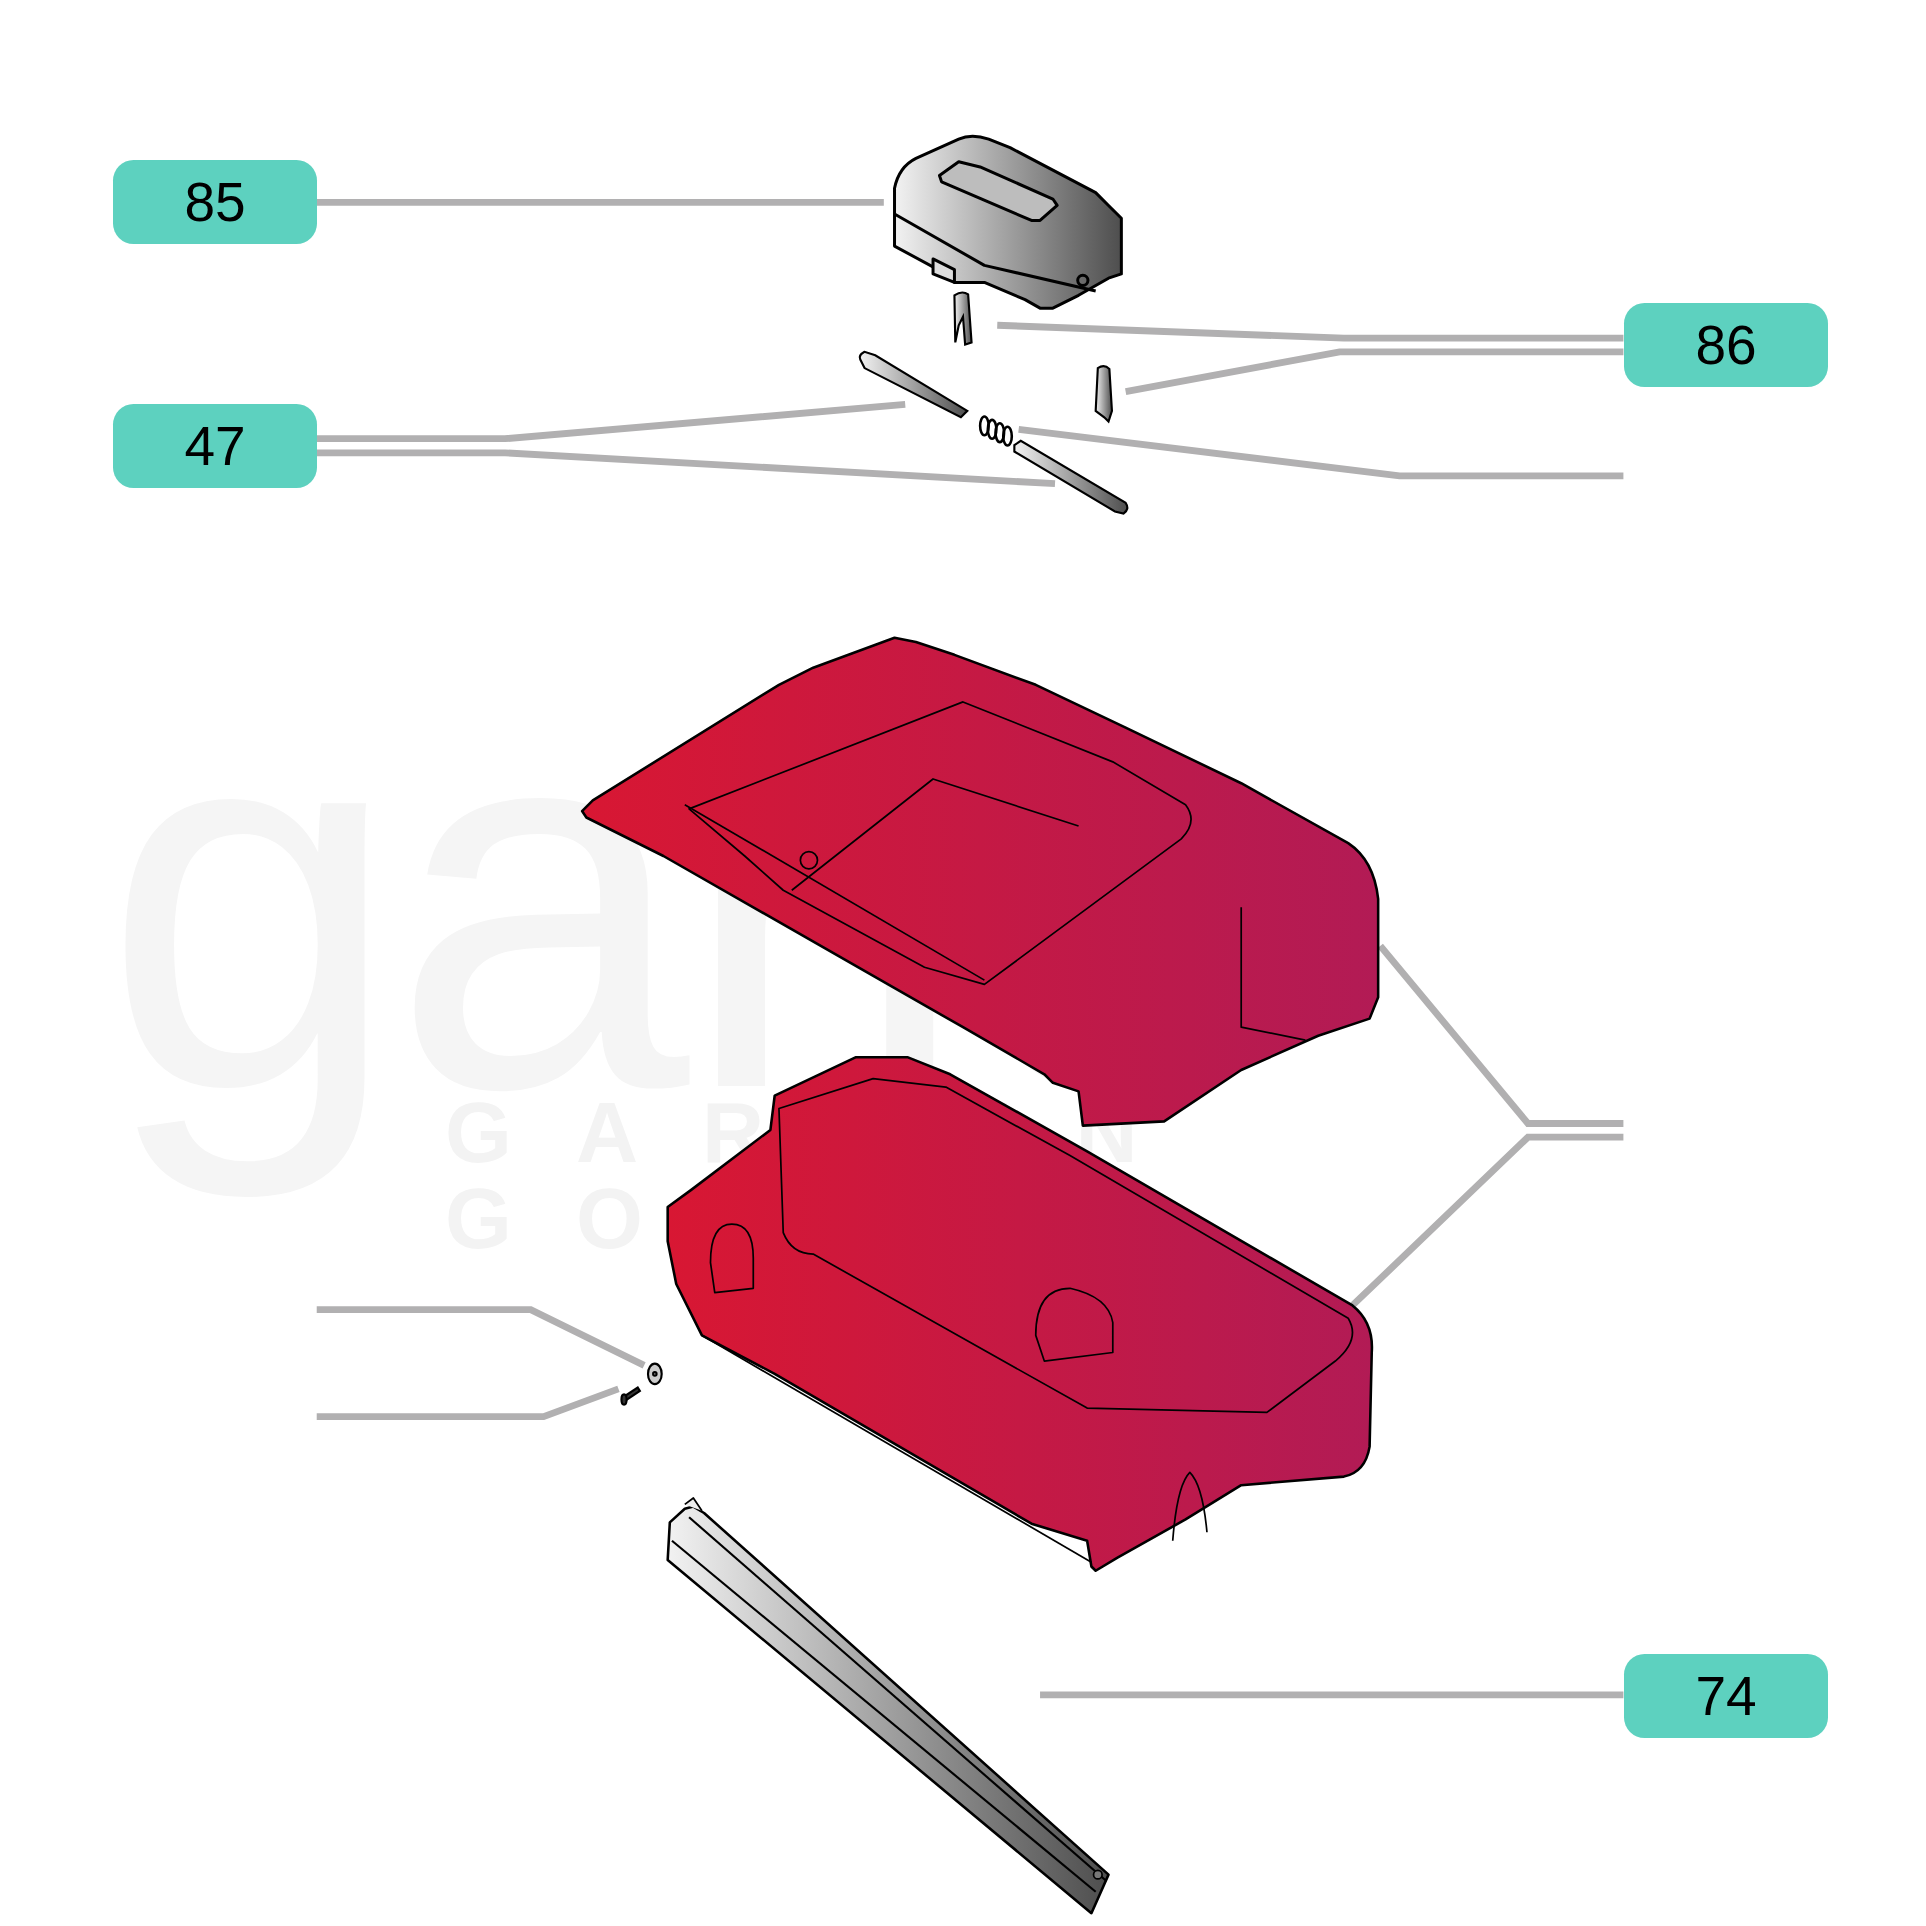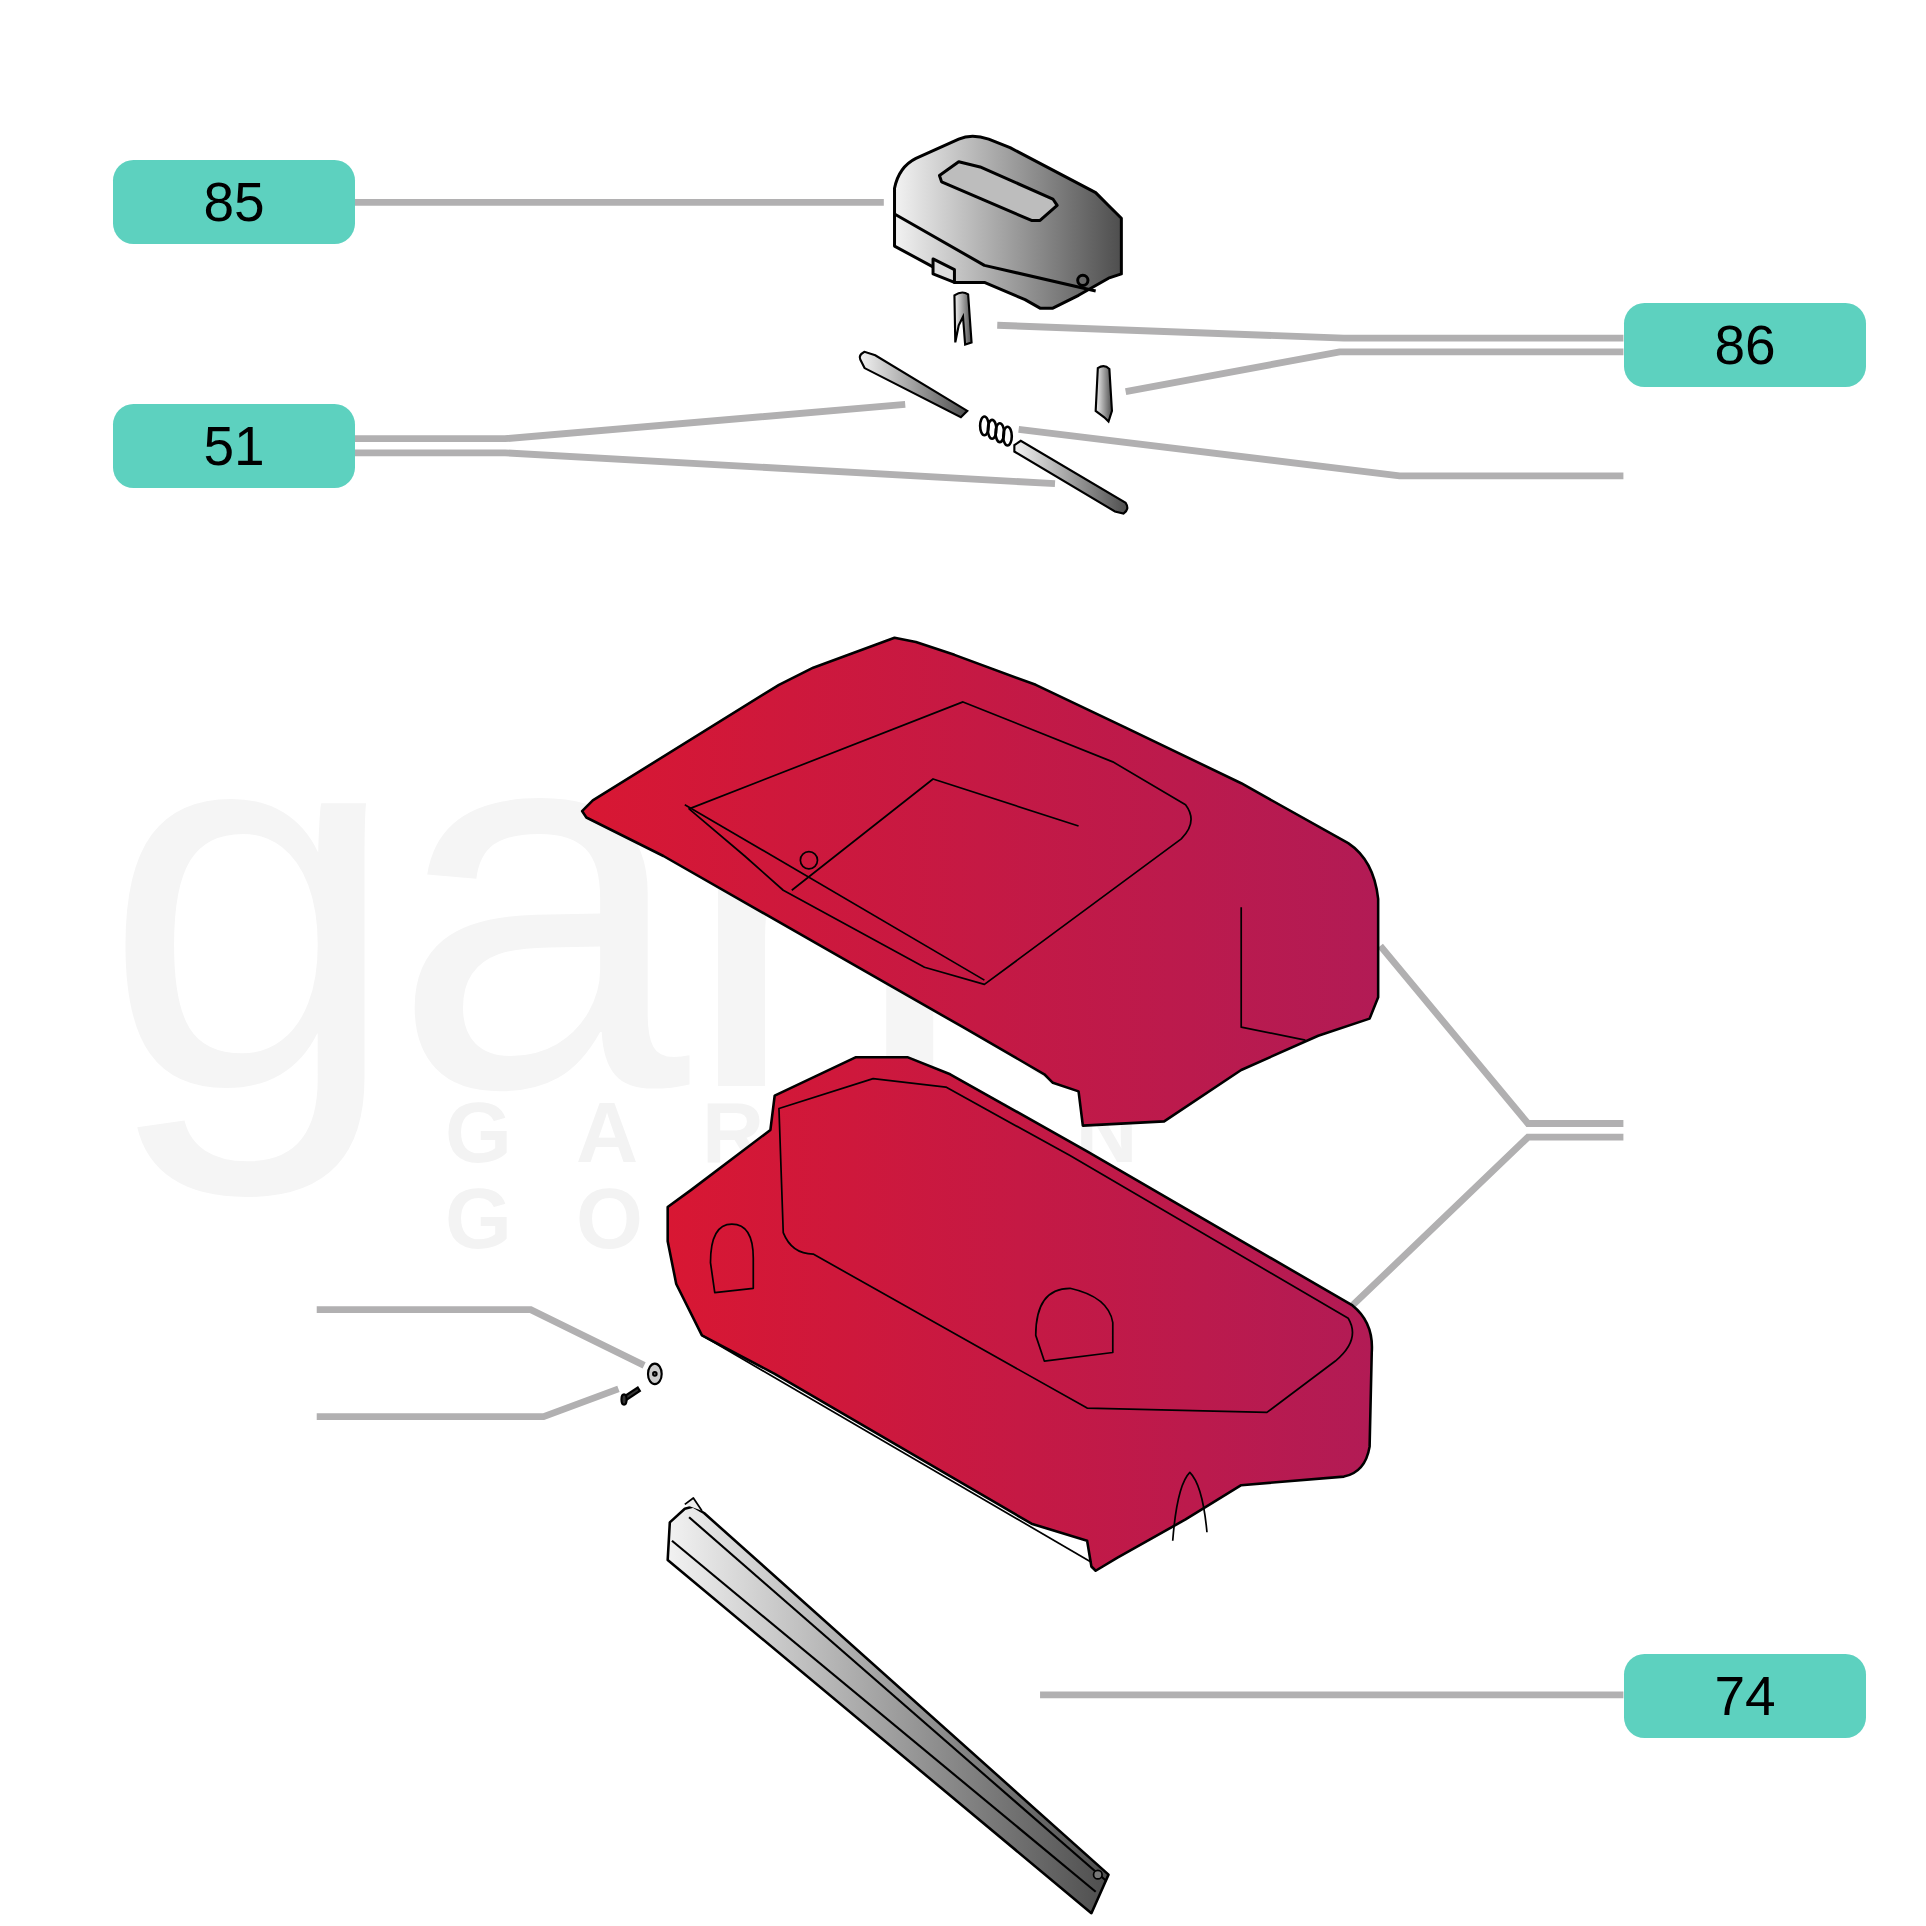--- a/index.html
+++ b/index.html
@@ -1,20 +1,20 @@
 <!DOCTYPE html>
 <html style="font-size:6.8px"><head>
 <meta charset="utf-8">
 <style>
   html, body { margin:0; padding:0; background:#ffffff; }
   body { width:1926px; height:1926px; position:relative; overflow:hidden; font-family:"Liberation Sans", sans-serif; }
   .canvas { position:absolute; left:0; top:0; width:1926px; height:1926px; }
   .watermark-word { position:absolute; left:103px; top:633px; font-family:"Liberation Sans", sans-serif; font-size:535px; line-height:1; color:#f5f5f5; letter-spacing:-8.6px; font-weight:400; }
   .watermark-sub { position:absolute; left:445px; top:1089px; font-family:"Liberation Sans", sans-serif; font-size:86px; font-weight:700; line-height:1; color:#f3f3f3; letter-spacing:64px; }
-  .callout { position:absolute; width:242px; height:84px; border-radius:20.5px; display:flex; align-items:center; justify-content:center; font-family:"Liberation Sans", sans-serif; font-size:55px; color:#000; cursor:pointer; }
+  .callout { position:absolute; width:204px; height:84px; border-radius:20.5px; display:flex; align-items:center; justify-content:center; font-family:"Liberation Sans", sans-serif; font-size:55px; color:#000; cursor:pointer; }
 </style>
 </head>
 <body>
 
 <div class="canvas">
 
   <div class="watermark-word">garjo</div>
   <div class="watermark-sub">GARDEN GOODS</div>
 
   <svg width="1926" height="1926" viewBox="0 0 4500 4500" style="position:absolute;left:0;top:0">
@@ -117,20 +117,20 @@
     </g>
   </svg>
 
   <div class="callout" style="left:113px;top:160px;background:#5dd1bf">
       <span>85</span>
     </div>
   <div class="callout" style="left:1624px;top:303px;background:#5dd1bf">
       <span>86</span>
     </div>
   <div class="callout" style="left:113px;top:404px;background:#5dd1bf">
-      <span>51</span>
+      <span>47</span>
     </div>
   <div class="callout" style="left:1624px;top:1654px;background:#5dd1bf">
       <span>74</span>
     </div>
 
 </div>
 
 
 </body></html>

